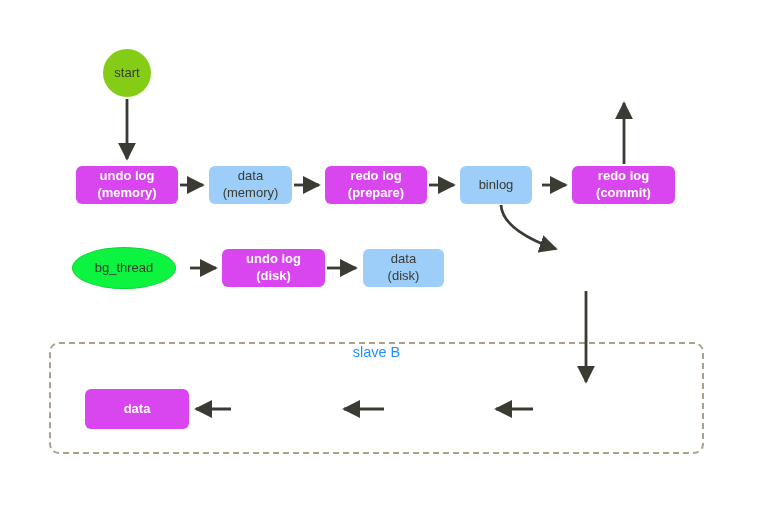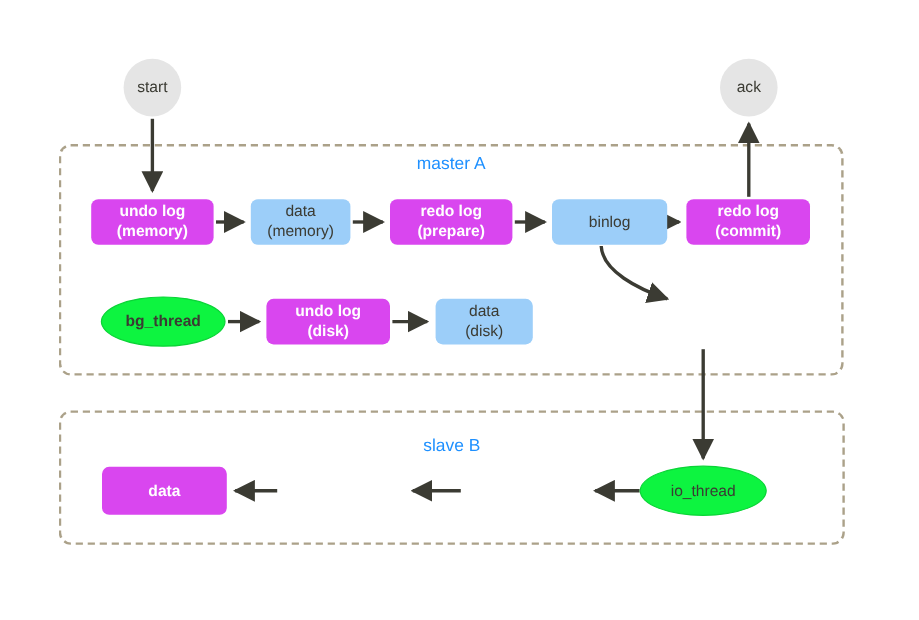--- a/index.html
+++ b/index.html
@@ -20,36 +20,36 @@
   .group-master { left: 49px; top: 120px; width: 654px; height: 193px; }
   .group-slave  { left: 49px; top: 342px; width: 655px; height: 112px; }
   .group-label {
     position: absolute;
     left: 0; right: 0;
     text-align: center;
     color: #1E90FF;
     font-size: 14.5px;
   }
   .group-master .group-label { top: 7px; }
-  .group-slave  .group-label { top: 20px; }
+  .group-slave  .group-label { top: 0; }
   .node {
     position: absolute;
     display: flex;
     align-items: center;
     justify-content: center;
     text-align: center;
     font-size: 13px;
     line-height: 1.3;
     white-space: pre-line;
     box-sizing: border-box;
     color: #3B3B33;
   }
   .circle {
     border-radius: 50%;
-    background: #e5e5e5;
+    background: #84cc16;
   }
   .box-dark {
     background: #d946ef;
     color: #ffffff;
     border-radius: 6px;
     font-weight: bold;
   }
   .box-light {
     background: #9CCEF9;
     color: #3B3B33;
@@ -60,44 +60,41 @@
     border: 1.5px solid #0BD437;
     border-radius: 50%;
     color: #3B3B33;
   }
   
   .n-start   { left: 103px; top: 49px;  width: 48px;  height: 48px; }
   .n-ack     { left: 600px; top: 49px;  width: 48px;  height: 48px; }
   .n-undo-mem{ left: 76px;  top: 166px; width: 102px; height: 38px; }
   .n-data-mem{ left: 209px; top: 166px; width: 83px;  height: 38px; }
   .n-redo-pre{ left: 325px; top: 166px; width: 102px; height: 38px; }
-  .n-binlog  { left: 460px; top: 166px; width: 96px;  height: 38px; }
+  .n-binlog  { left: 460px; top: 166px; width: 72px;  height: 38px; }
   .n-redo-com{ left: 572px; top: 166px; width: 103px; height: 38px; }
-  .n-bg      { left: 84px;  top: 247px; width: 104px; height: 42px; font-weight: bold; }
+  .n-bg      { left: 72px;  top: 247px; width: 104px; height: 42px; }
   .n-undo-dsk{ left: 222px; top: 249px; width: 103px; height: 38px; }
   .n-data-dsk{ left: 363px; top: 249px; width: 81px;  height: 38px; }
   .n-dump    { left: 533px; top: 248px; width: 106px; height: 41px; }
   .n-data-slv{ left: 85px;  top: 389px; width: 104px; height: 40px; }
   .n-sql     { left: 233px; top: 388px; width: 104px; height: 42px; }
   .n-relay   { left: 386px; top: 389px; width: 103px; height: 40px; }
   .n-io      { left: 533px; top: 388px; width: 106px; height: 42px; }
   .arrows {
     position: absolute;
     left: 0; top: 0;
     pointer-events: none;
   }
 </style>
 </head>
 <body>
 
 <div class="canvas">
 
-  <div class="group group-master">
-    <div class="group-label">master A</div>
-  </div>
   <div class="group group-slave">
     <div class="group-label">slave B</div>
   </div>
 
   <svg class="arrows" width="766" height="517" viewBox="0 0 766 517">
     <defs>
       <marker id="ah" viewBox="0 0 10 10" refX="9" refY="5" markerWidth="6.5" markerHeight="6.5" orient="auto-start-reverse">
         <path d="M0,0 L10,5 L0,10 z" fill="#3B3B33"></path>
       </marker>
     </defs>
@@ -112,34 +109,32 @@
       <path d="M190,268 L216,268" marker-end="url(#ah)"></path>
       <path d="M327,268 L356,268" marker-end="url(#ah)"></path>
       <path d="M586,291 L586,382" marker-end="url(#ah)"></path>
       <path d="M533,409 L496,409" marker-end="url(#ah)"></path>
       <path d="M384,409 L344,409" marker-end="url(#ah)"></path>
       <path d="M231,409 L196,409" marker-end="url(#ah)"></path>
     </g>
   </svg>
 
   <div class="node circle n-start">start</div>
-  <div class="node circle n-ack">ack</div>
 
   <div class="node box-dark n-undo-mem">undo log
 (memory)</div>
   <div class="node box-light n-data-mem">data
 (memory)</div>
   <div class="node box-dark n-redo-pre">redo log
 (prepare)</div>
   <div class="node box-light n-binlog">binlog</div>
   <div class="node box-dark n-redo-com">redo log
 (commit)</div>
 
   <div class="node ellipse n-bg">bg_thread</div>
   <div class="node box-dark n-undo-dsk">undo log
 (disk)</div>
   <div class="node box-light n-data-dsk">data
 (disk)</div>
 
   <div class="node box-dark n-data-slv">data</div>
-  <div class="node ellipse n-io">io_thread</div>
 
 </div>
 
 </body></html>

